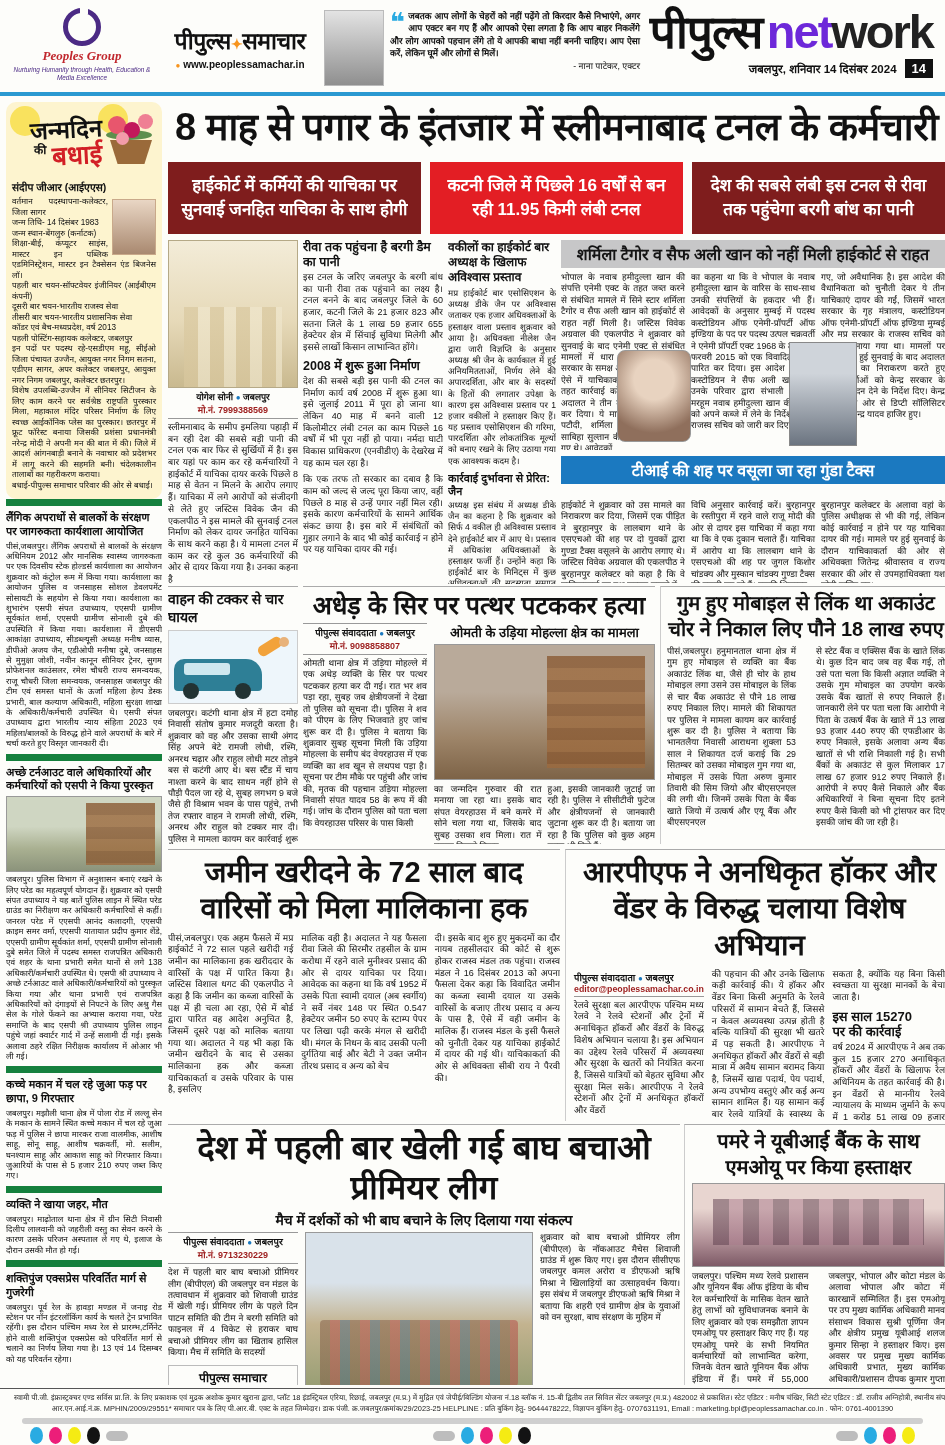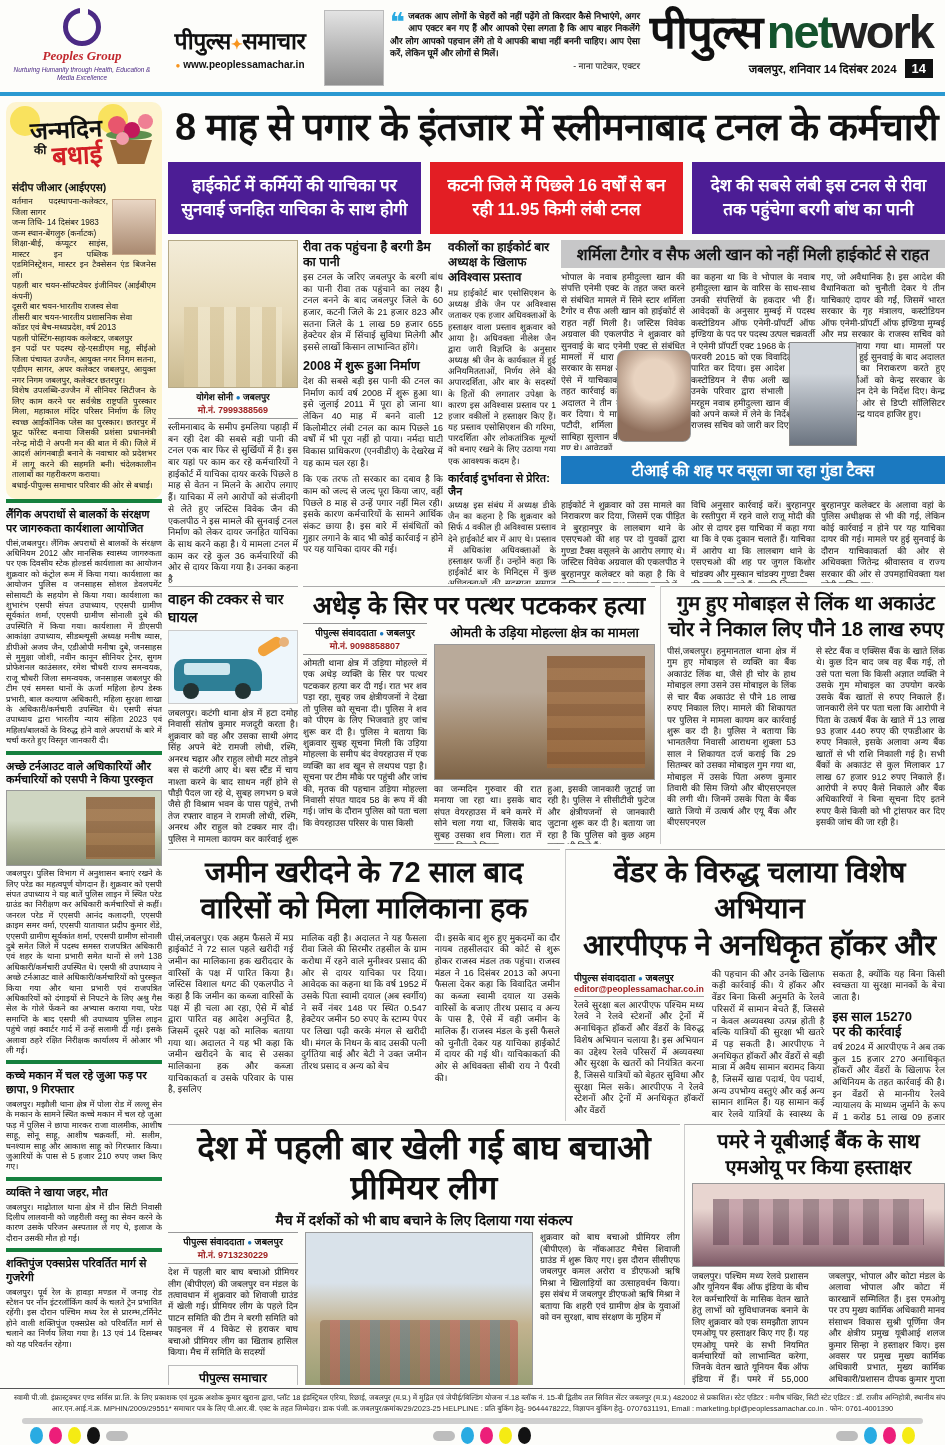--- a/index.html
+++ b/index.html
@@ -24,35 +24,35 @@
   .website { font-size:10px; font-weight:700; margin-top:3px; white-space:nowrap; }
   .website .wdot { color:#f7941d; font-size:8px; }
   .nana-photo { width:60px; height:76px; border:1px solid #bbb; margin-top:4px; }
   .ph-nana { background:linear-gradient(180deg,#e3e3e3 0%,#bdbdbd 45%,#8f8f8f 100%); }
   .quote-block { width:262px; font-size:8.8px; font-weight:700; line-height:1.4; padding:4px 6px 0 6px; text-align:justify; }
   .quote-mark { color:#29aae1; font-size:26px; line-height:0.8; float:left; margin:2px 3px 0 0; font-family:"DejaVu Sans", sans-serif; }
   .quote-attr { text-align:right; font-weight:400; margin-top:1px; }
   .masthead { flex:1; text-align:right; padding-right:4px; }
   .m-line { white-space:nowrap; line-height:1; margin-top:2px; }
   .m-hindi { font-size:46px; font-weight:900; letter-spacing:-1px; }
-  .m-net { color:#14532d; font-size:47px; font-weight:700; letter-spacing:-2px; }
+  .m-net { color:#6d28d9; font-size:47px; font-weight:700; letter-spacing:-2px; }
   .m-work { color:#222; font-size:47px; font-weight:700; letter-spacing:-2px; }
   .dateline-row { display:flex; justify-content:flex-end; align-items:center; gap:8px; margin-top:4px; }
   .dateline { font-size:11.5px; font-weight:800; }
   .pageno { background:#111; color:#fff; font-weight:800; font-size:13px; padding:2px 7px; }
   
   .btext { font-size:9px; line-height:1.3; text-align:justify; }
   .subhead { font-weight:800; font-size:12.5px; line-height:1.2; margin:5px 0 2px 0; }
   .byline { text-align:center; font-weight:800; font-size:9.5px; border-top:1px solid #999; padding:2px 0 0 0; }
   .byline .dot { color:#1b79c0; font-size:8px; }
   .phone { text-align:center; font-weight:800; font-size:9px; color:#9c1c1c; border-bottom:1px solid #999; padding-bottom:2px; margin-bottom:3px; }
   .block { position:absolute; overflow:hidden; }
   
   #left-col { left:6px; top:102px; width:156px; height:1282px; }
-  .lc-section { border-top:4px solid #15803d; padding:5px 0 4px 0; }
+  .lc-section { border-top:7px solid #15803d; padding:5px 0 4px 0; }
   .lc-section:first-child { border-top:none; padding-top:0; }
   .lc-head { font-weight:800; font-size:11px; line-height:1.25; margin-bottom:3px; }
   .lc-body { font-size:8.2px; line-height:1.27; text-align:justify; }
   
   #bday { background:#fdf4cf; border-radius:10px; padding:6px 6px 8px 6px; }
   .bday-banner { position:relative; height:66px; }
   .bday-c1,.bday-c2 { position:absolute; width:30px; height:30px; border-radius:50%; background:#f9e25e; }
   .bday-c1 { left:-2px; top:-2px; } .bday-c2 { right:28px; top:-4px; }
   .bday-t1 { position:absolute; left:18px; top:4px; font-size:24px; font-weight:900; transform:rotate(-3deg); }
   .bday-tki { position:absolute; left:22px; top:33px; font-size:12px; font-weight:800; }
@@ -68,21 +68,21 @@
   .bday-name { font-weight:800; font-size:10.5px; margin:6px 0 3px 0; }
   .bday-photo { float:right; width:44px; height:56px; margin:2px 0 3px 4px; border:1px solid #c9a98a; }
   .ph-bday { background:linear-gradient(180deg,#e9d6c4,#a98970); }
   .bday-line { font-size:8.2px; line-height:1.28; text-align:justify; }
   
   #lead-headline { left:168px; top:102px; width:777px; height:58px;
     font-size:38px; font-weight:900; text-align:center; letter-spacing:-0.5px; white-space:nowrap; line-height:1.35; }
   #kickers { left:168px; top:162px; width:777px; height:72px; display:flex; gap:9px; }
   .kicker { flex:1; color:#fff; font-weight:800; font-size:17px; text-align:center;
     padding:6px 10px; line-height:1.4; display:flex; align-items:center; justify-content:center; }
-  .kicker.blue { background:#4c1d95; } .kicker.red { background:#e31e24; }
+  .kicker.blue { background:#7f1d1d; } .kicker.red { background:#e31e24; }
   #colA { left:168px; top:240px; width:130px; height:344px; }
   .lead-photo { height:148px; border:1px solid #b5a987;
     background:linear-gradient(180deg,#f3ecd8 0%,#e6d9b8 55%,#c9b98f 100%); position:relative; }
   .lead-photo::after { content:""; position:absolute; left:12%; bottom:0; width:76%; height:55%;
     background:repeating-linear-gradient(90deg,#d9c89f 0 14px,#efe6cc 14px 26px); opacity:.7; }
   .photo-caption { font-size:9px; font-weight:800; text-align:center; padding:2px 0 0 0; }
   .photo-caption .dot { color:#1b79c0; font-size:8px; }
   .caption-phone { font-size:9px; font-weight:800; text-align:center; color:#9c1c1c; border-bottom:1px solid #999; padding-bottom:2px; margin-bottom:3px; }
   #colB { left:303px; top:240px; width:140px; height:344px; }
   #colB .subhead:first-child { margin-top:0; }
@@ -371,22 +371,22 @@
     </div>
     <div class="three-cols">
       <div class="btext">पीसं,जबलपुर। एक अहम फैसले में मप्र हाईकोर्ट ने 72 साल पहले खरीदी गई जमीन का मालिकाना हक खरीददार के वारिसों के पक्ष में पारित किया है। जस्टिस विशाल धगट की एकलपीठ ने कहा है कि जमीन का कब्जा वारिसों के पक्ष में ही चला आ रहा, ऐसे में बोर्ड द्वारा पारित वह आदेश अनुचित है, जिसमें दूसरे पक्ष को मालिक बताया गया था। अदालत ने यह भी कहा कि जमीन खरीदने के बाद से उसका मालिकाना हक और कब्जा याचिकाकर्ता व उसके परिवार के पास है, इसलिए</div>
       <div class="btext">मालिक वही है। अदालत ने यह फैसला रीवा जिले की सिरमौर तहसील के ग्राम करोधा में रहने वाले मुनीश्वर प्रसाद की ओर से दायर याचिका पर दिया। आवेदक का कहना था कि वर्ष 1952 में उसके पिता स्वामी दयाल (अब स्वर्गीय) ने सर्वे नंबर 148 पर स्थित 0.547 हेक्टेयर जमीन 50 रुपए के स्टाम्प पेपर पर लिखा पढ़ी करके मंगल से खरीदी थी। मंगल के निधन के बाद उसकी पत्नी दुर्गतिया बाई और बेटी ने उक्त जमीन तीरथ प्रसाद व अन्य को बेच</div>
       <div class="btext">दी। इसके बाद शुरु हुए मुकदमों का दौर नायब तहसीलदार की कोर्ट से शुरू होकर राजस्व मंडल तक पहुंचा। राजस्व मंडल ने 16 दिसंबर 2013 को अपना फैसला देकर कहा कि विवादित जमीन का कब्जा स्वामी दयाल या उसके वारिसों के बजाए तीरथ प्रसाद व अन्य के पास है, ऐसे में वही जमीन के मालिक हैं। राजस्व मंडल के इसी फैसले को चुनौती देकर यह याचिका हाईकोर्ट में दायर की गई थी। याचिकाकर्ता की ओर से अधिवक्ता सीबी राय ने पैरवी की।</div>
     </div>
   </div>
 
   <div id="rpf" class="block">
     <div class="big-head">
+      <div>आरपीएफ ने अनधिकृत हॉकर और</div>
       <div>वेंडर के विरुद्ध चलाया विशेष अभियान</div>
-      <div>आरपीएफ ने अनधिकृत हॉकर और</div>
     </div>
     <div class="three-cols">
       <div>
         <div class="byline" style="text-align:left; border-top:none;">
           <span>पीपुल्स संवाददाता</span>
           <span class="dot">●</span>
           <span>जबलपुर</span>
         </div>
         <div class="rpf-email">editor@peoplessamachar.co.in</div>
         <div class="btext">रेलवे सुरक्षा बल आरपीएफ पश्चिम मध्य रेलवे ने रेलवे स्टेशनों और ट्रेनों में अनाधिकृत हॉकरों और वेंडरों के विरुद्ध विशेष अभियान चलाया है। इस अभियान का उद्देश्य रेलवे परिसरों में अव्यवस्था और सुरक्षा के खतरों को नियंत्रित करना है, जिससे यात्रियों को बेहतर सुविधा और सुरक्षा मिल सके। आरपीएफ ने रेलवे स्टेशनों और ट्रेनों में अनधिकृत हॉकरों और वेंडरों</div>

